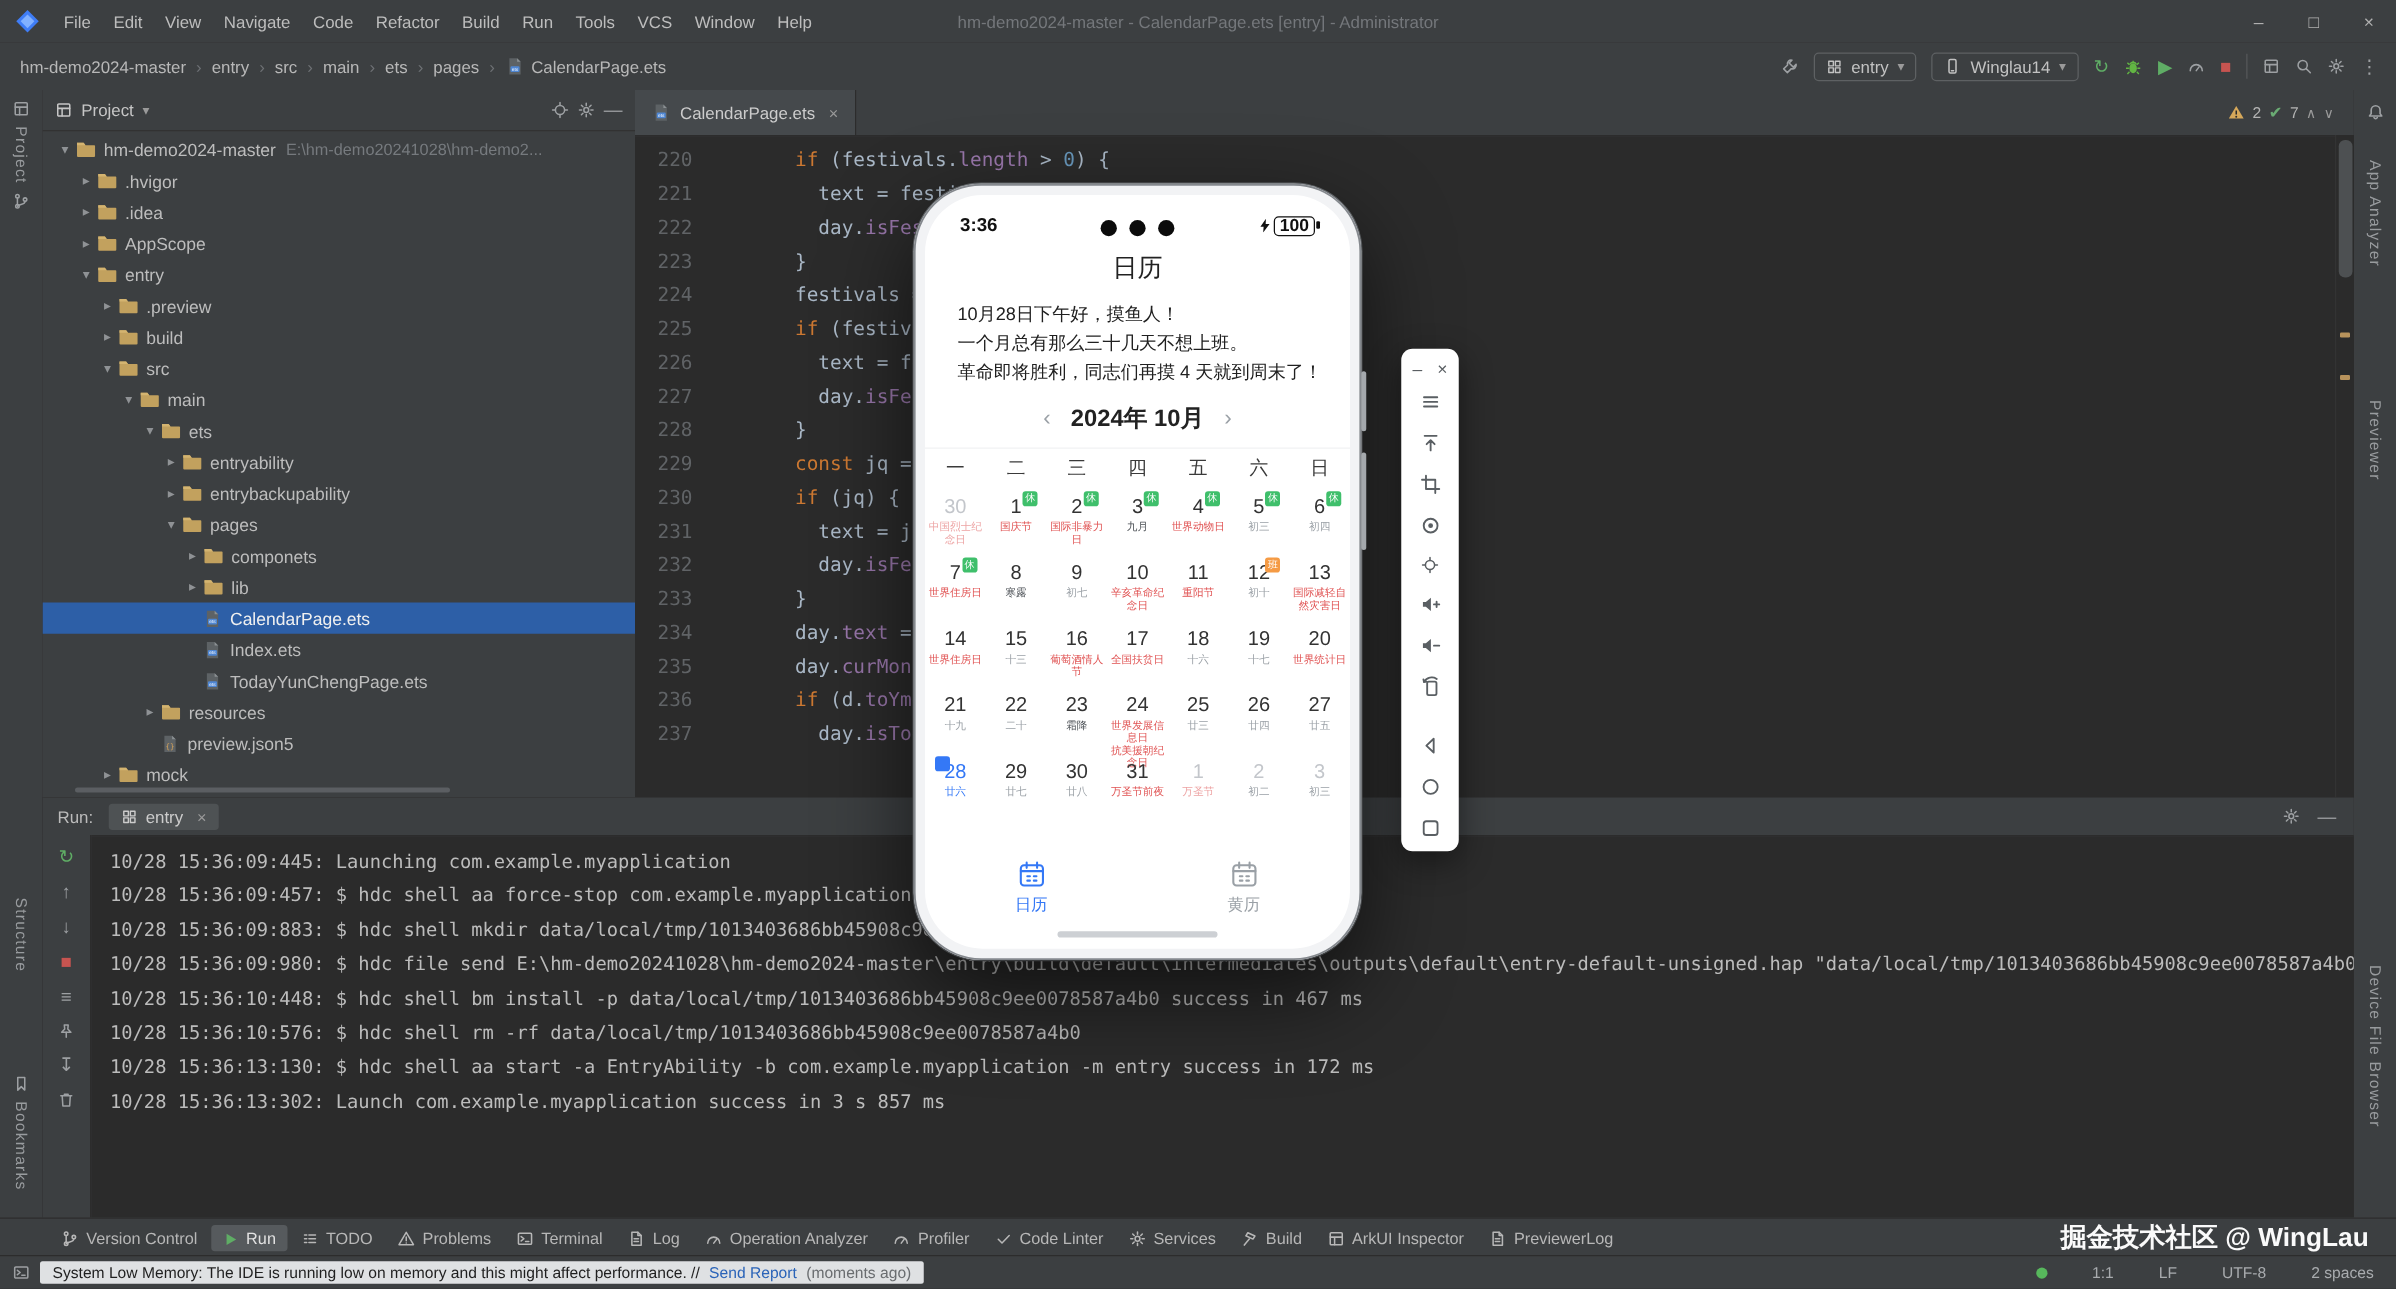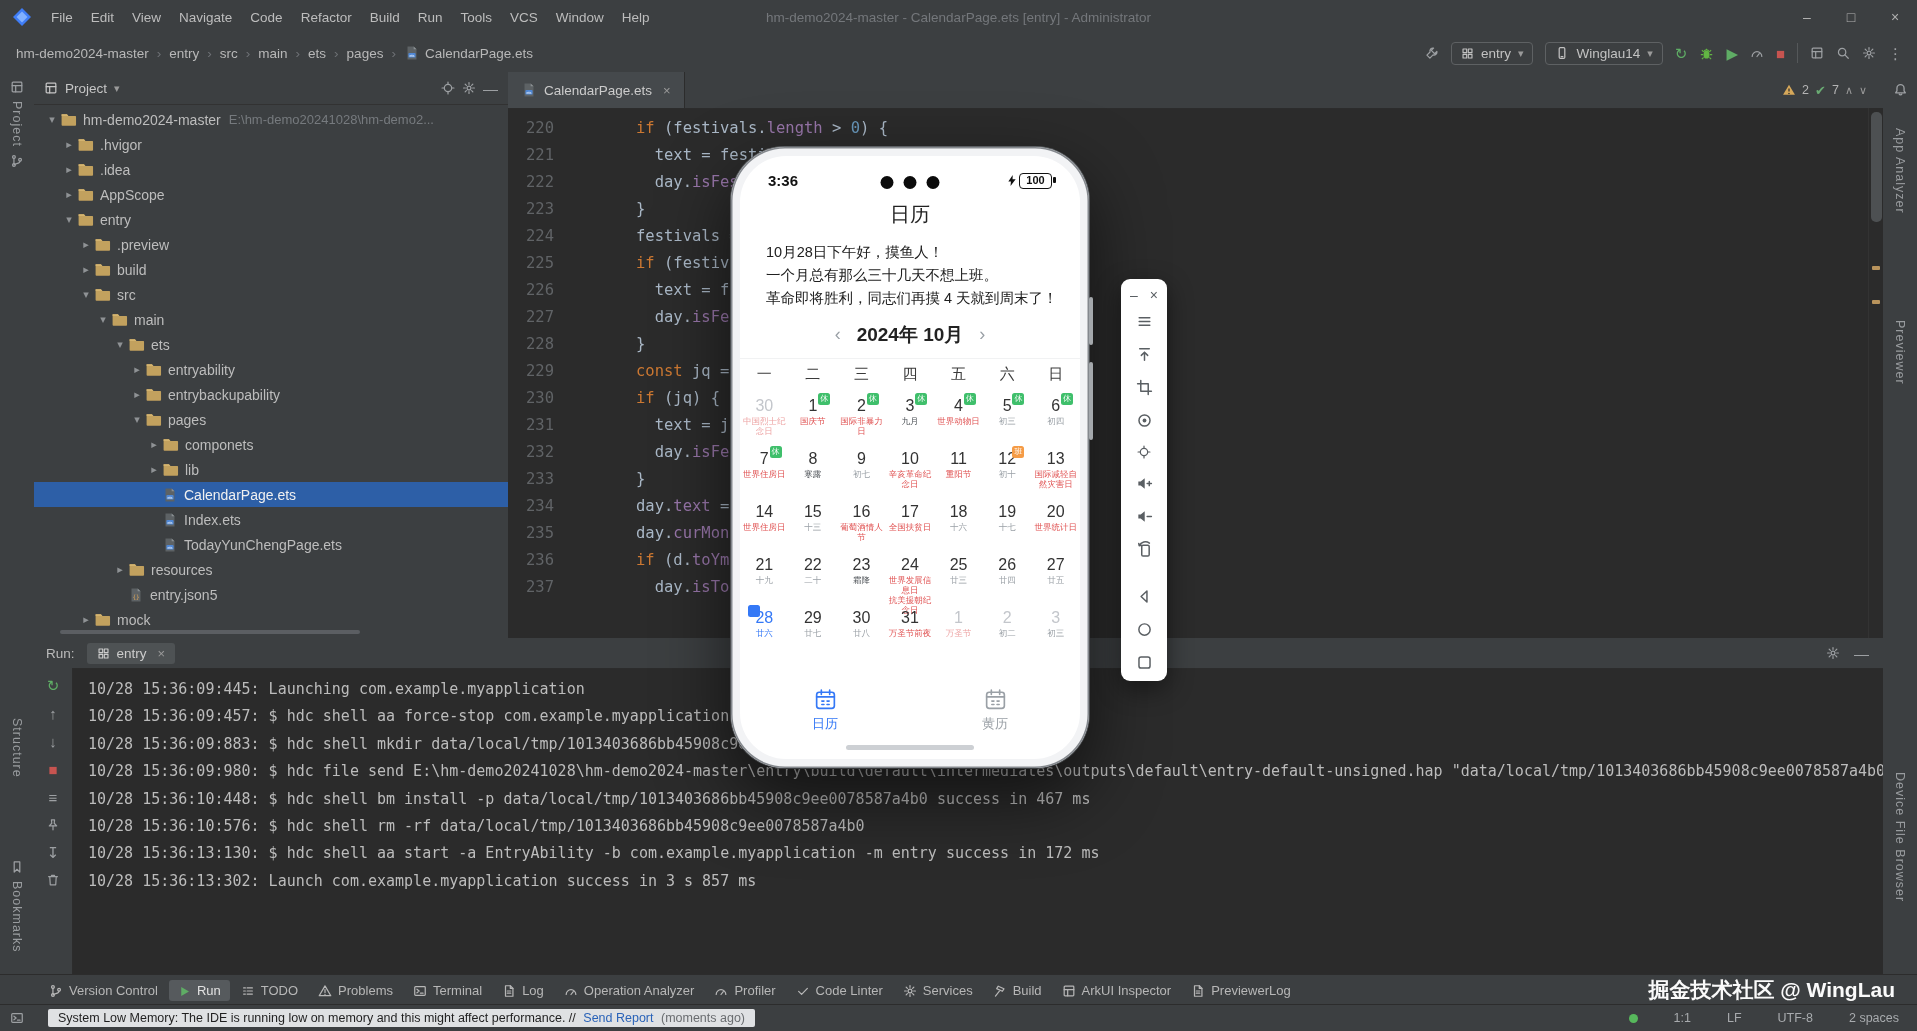--- a/index.html
+++ b/index.html
@@ -72,38 +72,38 @@
   .con-line{white-space:pre;}
   
   .tw-bar{position:absolute;left:0;right:0;bottom:26px;height:30px;background:#3c3f41;border-top:1px solid #2c2c2c;
     display:flex;align-items:center;padding-left:40px;}
   .tw-items{display:flex;align-items:center;gap:2px;}
   .tw-item{display:inline-flex;align-items:flex-end;gap:6px;padding:3px 9px;font-size:13px;color:#b7b7b7;border-radius:3px;white-space:nowrap;}
   .tw-item.active{background:#565a5d;color:#e2e2e2;}
   .watermark{margin-left:auto;margin-right:22px;font-size:21px;font-weight:bold;color:#fafafa;white-space:nowrap;}
   .statusbar{position:absolute;left:0;right:0;bottom:0;height:26px;background:#3c3f41;border-top:1px solid #2c2c2c;
     display:flex;align-items:center;font-size:12.5px;color:#9fa2a5;padding-left:10px;}
-  .sb-msg{margin-left:24px;background:#dfe1e3;color:#1f1f1f;border-radius:2px;padding:2px 10px;white-space:nowrap;}
+  .sb-msg{margin-left:8px;background:#dfe1e3;color:#1f1f1f;border-radius:2px;padding:2px 10px;white-space:nowrap;}
   .sb-link{color:#2a63b8;text-decoration:none;margin:0 4px;}
   .sb-suffix{color:#6a6d70;}
   .sb-right{margin-left:auto;display:flex;align-items:center;gap:16px;margin-right:18px;}
   .sb-dot{width:9px;height:9px;border-radius:50%;background:#57b85c;display:inline-block;}
   .sb-item{color:#a8abae;margin-left:20px;}
   
   .phone{position:absolute;left:731px;top:147px;width:358px;height:621px;z-index:60;}
   .phone-frame{position:absolute;inset:0;background:#f2f3f5;border-radius:54px;
     box-shadow:0 28px 70px rgba(0,0,0,.6),0 0 0 1.5px #85898e inset,0 0 0 1px #6a6e72;}
   .pbtn{position:absolute;right:-3.5px;width:3.5px;background:#a4a8ac;border-radius:2px;}
   .screen{position:absolute;inset:9px;background:#ffffff;border-radius:46px;overflow:hidden;}
   .p-status{display:flex;justify-content:space-between;align-items:center;padding:16px 28px 0;}
   .p-time{font-size:15px;font-weight:bold;color:#111;}
   .p-dots{position:absolute;top:20px;left:50%;transform:translateX(-50%);display:flex;gap:10px;}
   .p-dot{width:13px;height:13px;border-radius:50%;background:#0b0b0b;}
   .p-batt-wrap{display:flex;align-items:center;gap:3px;}
-  .batt{width:33px;height:16px;border:1.6px solid #111;border-radius:4px;font-size:11px;line-height:13px;
+  .batt{width:33px;height:16px;border:1.6px solid #111;border-radius:4px;font-size:14px;line-height:13px;
     text-align:center;color:#111;font-weight:bold;position:relative;box-sizing:border-box;}
   .batt:after{content:'';position:absolute;right:-4.5px;top:3.5px;width:2.5px;height:6px;background:#111;border-radius:1px;}
   .p-title{text-align:center;font-size:20px;color:#222;margin-top:12px;}
   .p-greet{margin:13px 0 0 26px;font-size:14.5px;color:#202020;line-height:1.6;}
   .p-month{display:flex;justify-content:center;align-items:center;gap:16px;margin-top:11px;font-size:19px;font-weight:bold;color:#222;}
   .p-arrow{color:#9aa0a6;font-size:18px;font-weight:normal;}
   .p-week{display:grid;grid-template-columns:repeat(7,1fr);margin-top:10px;height:32px;align-items:center;
     text-align:center;font-size:15px;color:#3a3a3a;border-top:1px solid #f1f2f3;}
   .p-grid{display:grid;grid-template-columns:repeat(7,1fr);grid-auto-rows:53px;}
   .cell{position:relative;text-align:center;padding-top:5px;cursor:default;}
@@ -537,21 +537,21 @@
         </div>
         <div class="tree-row" style="padding-left:78px">
           <span class="chev"></span>
           <span class="icon">
             <svg width="16" height="16" viewBox="0 0 16 16">
               <path d="M3.5 1.5h6.2l2.8 2.8v10.2H3.5z" fill="#5d6265"></path>
               <path d="M9.7 1.5l2.8 2.8H9.7z" fill="#8b9093"></path>
               <text x="8" y="12" font-size="6" fill="#d8a45a" text-anchor="middle" font-family="monospace">{}</text>
             </svg>
           </span>
-          <span class="t-label">entry.json5</span>
+          <span class="t-label">preview.json5</span>
         </div>
         <div class="tree-row" style="padding-left:44px">
           <span class="chev">▸</span>
           <span class="icon">
             <svg width="17" height="17" viewBox="0 0 16 16">
               <path d="M1.5 3h5l1.4 1.8h6.6a.6.6 0 0 1 .6.6V13a.8.8 0 0 1-.8.8H2.3a.8.8 0 0 1-.8-.8z" fill="#c2a15e"></path>
               <path d="M1.5 3h5l1.4 1.8H1.5z" fill="#d4b470"></path>
             </svg>
           </span>
           <span class="t-label">mock</span>

